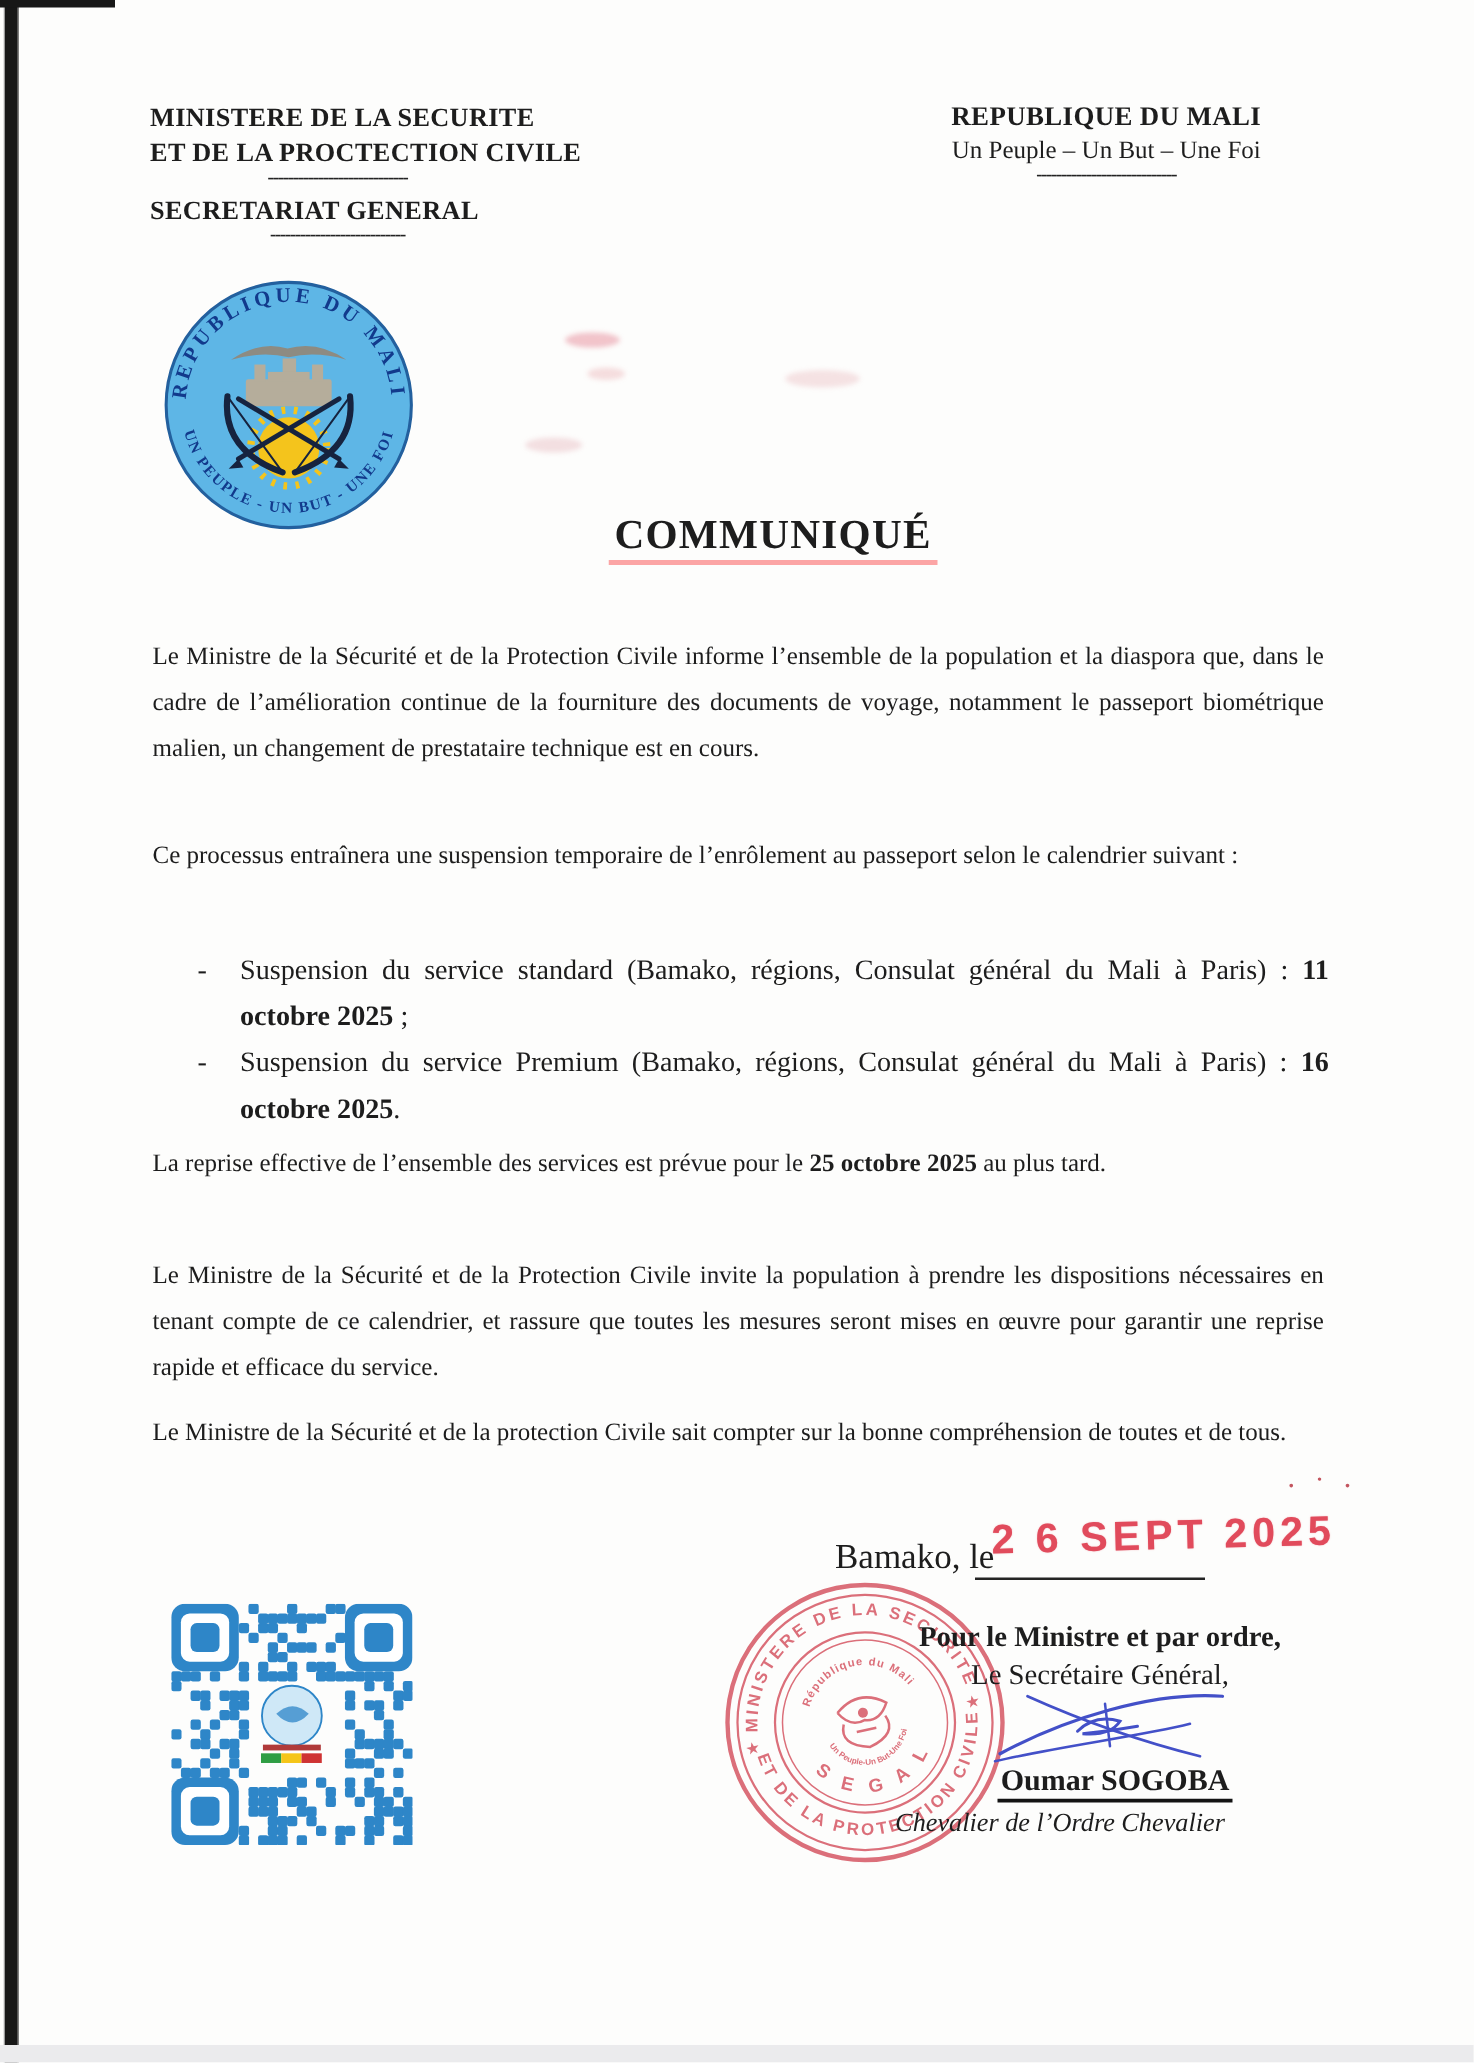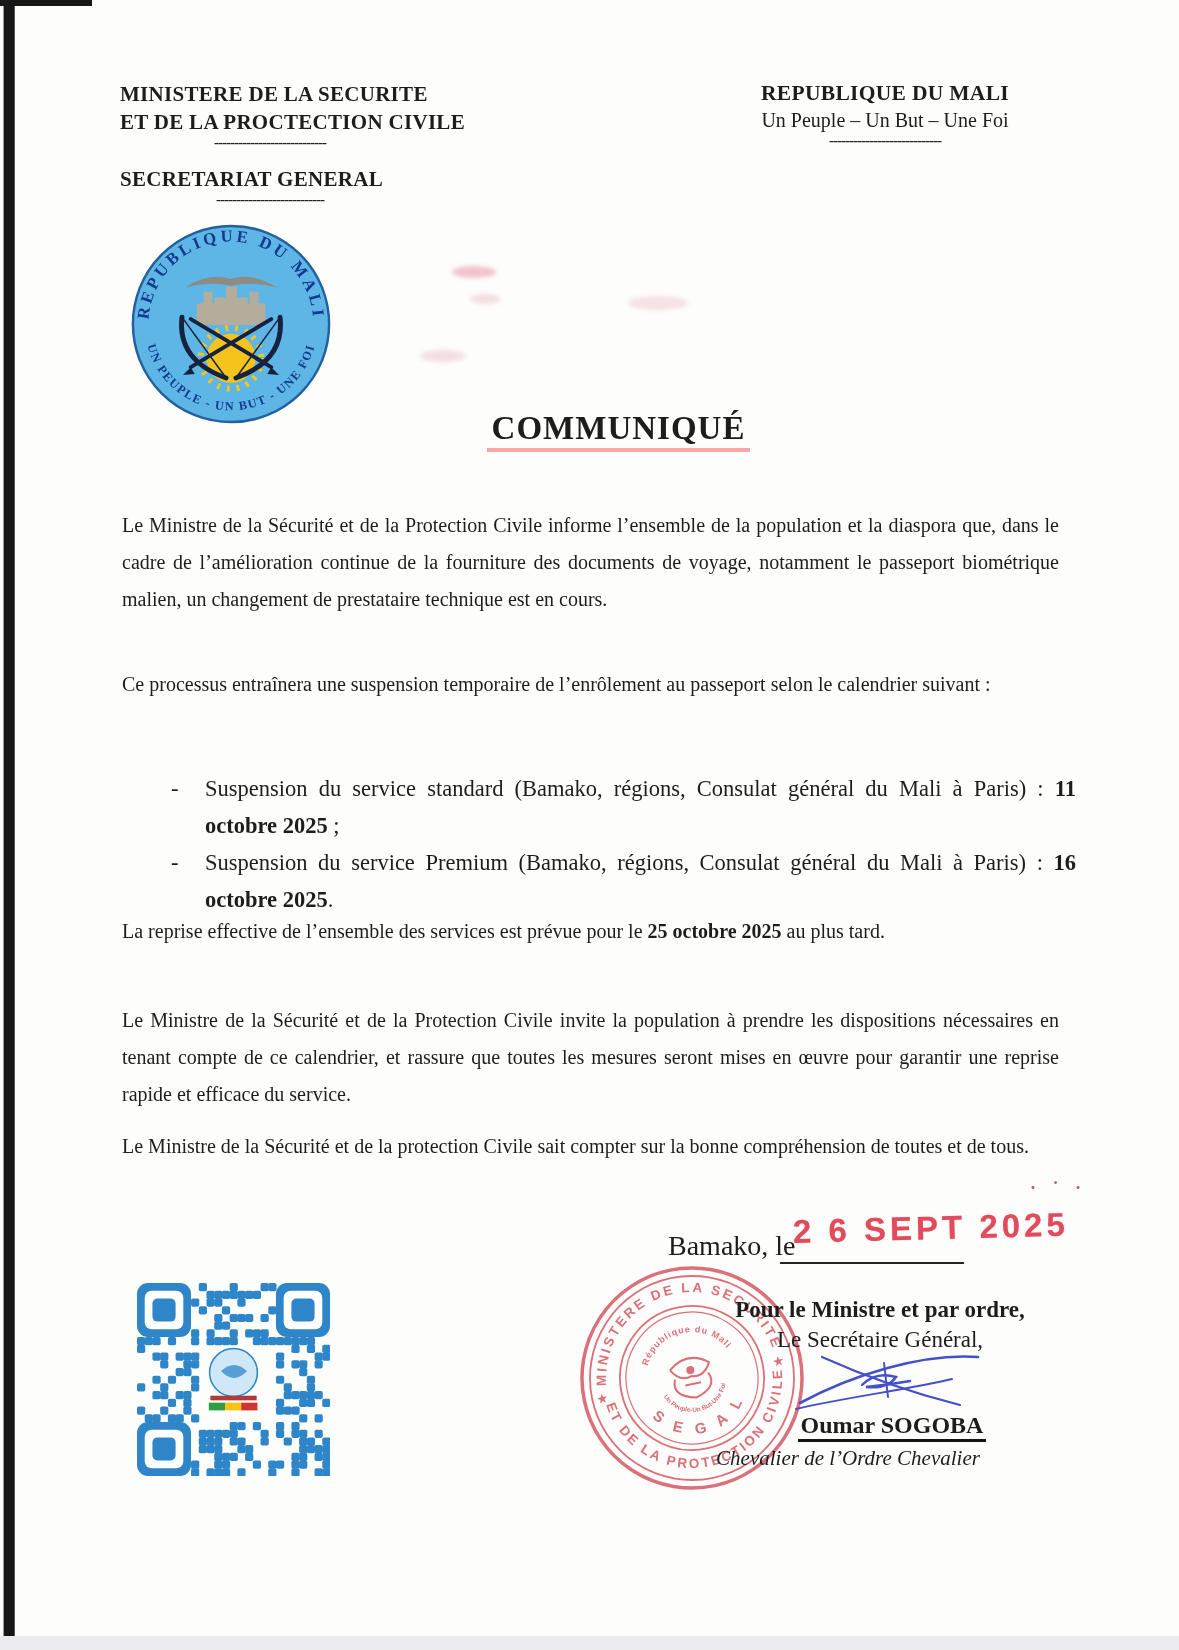--- a/index.html
+++ b/index.html
@@ -15,28 +15,28 @@
   .scan-top{left:0;top:0;width:92px;height:6px;background:#171717;}
   .scan-bottom{left:0;top:1636px;width:1179px;height:14px;background:#ebebed;}
   .smudge{border-radius:50%;filter:blur(2px);}
   
   .hdr-left{left:120px;top:80px;width:360px;font-weight:bold;font-size:21px;line-height:28px;letter-spacing:.3px;}
   .hdr-right{left:735px;top:80px;width:300px;text-align:center;}
   .hdr-right .l1{font-weight:bold;font-size:21.5px;line-height:27px;letter-spacing:.3px;}
   .hdr-right .l2{font-size:20px;line-height:27px;}
   .dashes{font-weight:bold;font-size:15px;line-height:13px;letter-spacing:-1px;text-align:center;color:#222;}
   .hdr-left .dashes{width:300px;}
-  .hdr-left .l3{margin-top:16px;}
+  .hdr-left .l3{margin-top:5px;}
   
   .title-wrap{left:122px;top:410px;width:937px;text-align:center;}
   .title-wrap span{display:inline-block;transform:translateX(28px);font-weight:bold;font-size:33px;letter-spacing:1px;border-bottom:4px solid #fca5a5;padding:0 5px 1px 5px;}
   
   .para{left:122px;width:937px;font-size:20px;line-height:37px;text-align:justify;}
   .p1{top:507px;} .p2{top:666px;} .p3{top:913px;} .p4{top:1002px;} .p5{top:1128px;}
-  ul.cal{left:122px;top:753px;width:937px;font-size:22.5px;line-height:37px;margin:17px;padding:0;list-style:none;text-align:justify;}
+  ul.cal{left:122px;top:753px;width:937px;font-size:22.5px;line-height:37px;margin:4px;padding:0;list-style:none;text-align:justify;}
   ul.cal li{position:relative;padding-left:66px;}
   ul.cal li::before{content:"-";position:absolute;left:32px;top:0;}
   .b{font-weight:bold;}
   
   .bamako{left:668px;top:1230px;font-size:28px;}
   .date-underline{left:780px;top:1262px;width:184px;height:2px;background:#242424;}
   .date-stamp{left:793px;top:1210px;width:220px;font-family:"Liberation Sans","DejaVu Sans",sans-serif;
     font-weight:bold;font-size:33px;letter-spacing:4px;color:#e14b5c;transform:rotate(-1.5deg);
     text-shadow:0 0 1px rgba(225,75,92,.55);white-space:nowrap;}
   

